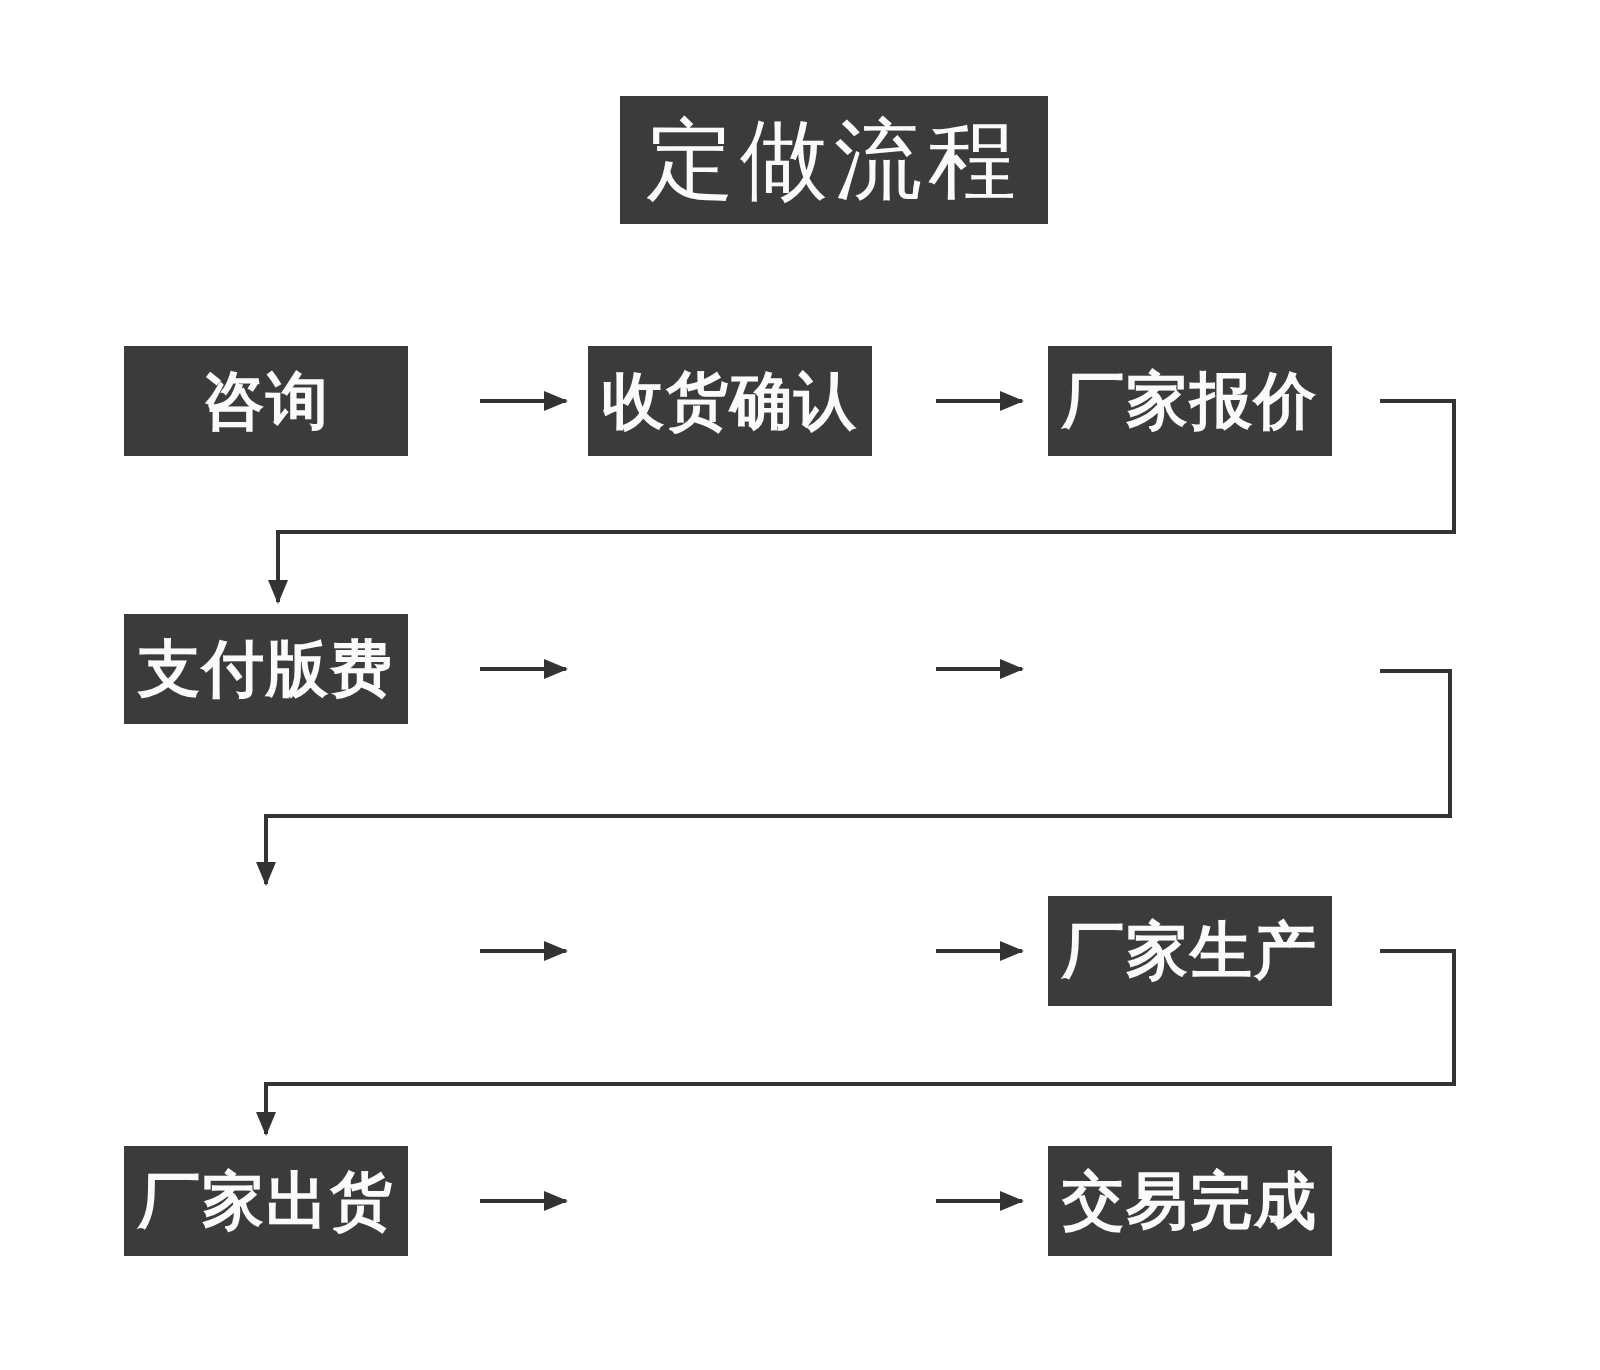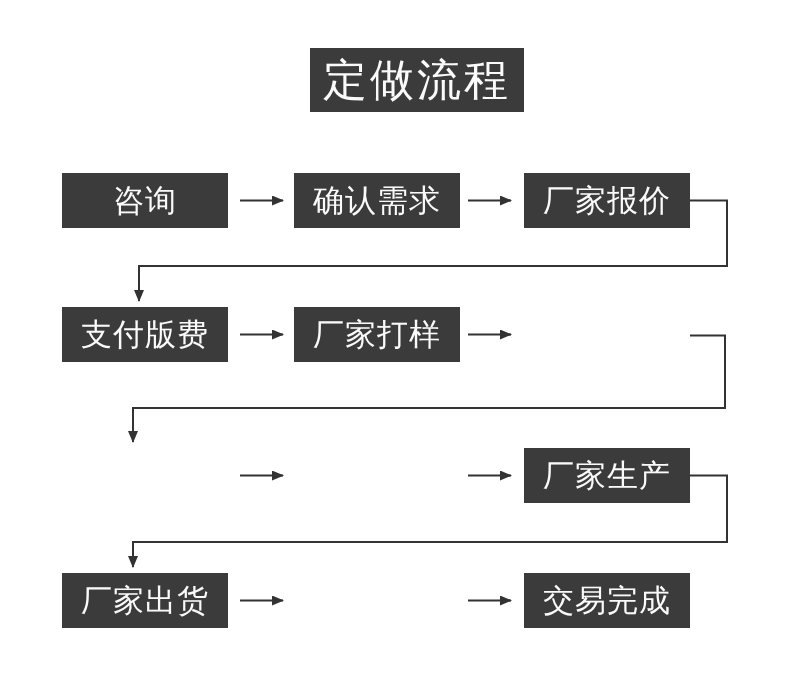--- a/index.html
+++ b/index.html
@@ -25,27 +25,28 @@
     width:214px; height:64px;
     background:var(--box-bg);
     color:var(--box-text);
     display:flex; align-items:center; justify-content:center;
     font-size:44px;
     font-weight:500;
     letter-spacing:3px;
   }
   .step{
     position:absolute;
-    width:166px; height:55px;
+    width:142px; height:55px;
     background:var(--box-bg);
     color:var(--box-text);
     display:flex; align-items:center; justify-content:center;
     font-size:31px;
     letter-spacing:1px;
     white-space:nowrap;
+    font-weight:bold;
   }
   .c1{left:62px}
   .c2{left:294px}
   .c3{left:524px}
   .r1{top:173px}
   .r2{top:307px}
   .r3{top:448px}
   .r4{top:573px}
   svg.arrows{
     position:absolute;
@@ -86,24 +87,23 @@
     <path class="ln" marker-end="url(#ah)" d="M240 475.5 H283"></path>
     <path class="ln" marker-end="url(#ah)" d="M468 475.5 H511"></path>
 
     <path class="ln" marker-end="url(#ah)" d="M690 475.5 H727 V542 H133 V567"></path>
 
     <path class="ln" marker-end="url(#ah)" d="M240 600.5 H283"></path>
     <path class="ln" marker-end="url(#ah)" d="M468 600.5 H511"></path>
   </svg>
 
   <div class="step r1 c1">咨询</div>
-  <div class="step r1 c2">确认需求</div>
+  <div class="step r1 c2">收货确认</div>
   <div class="step r2 c1">支付版费</div>
 
   <div class="step r1 c3">厂家报价</div>
-  <div class="step r2 c2">厂家打样</div>
 
   <div class="step r3 c3">厂家生产</div>
 
   <div class="step r4 c1">厂家出货</div>
   <div class="step r4 c3">交易完成</div>
 
 </div>
 
 </body></html>

